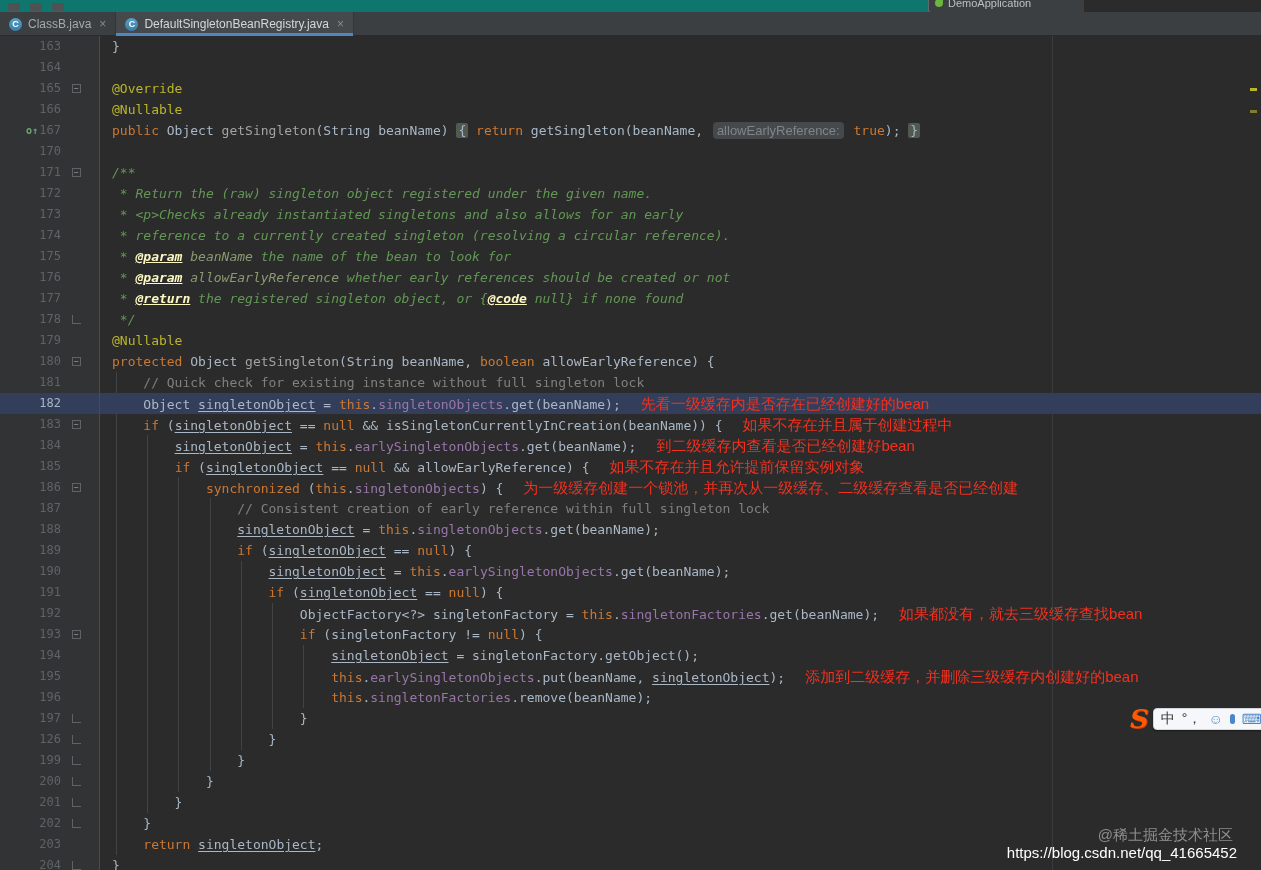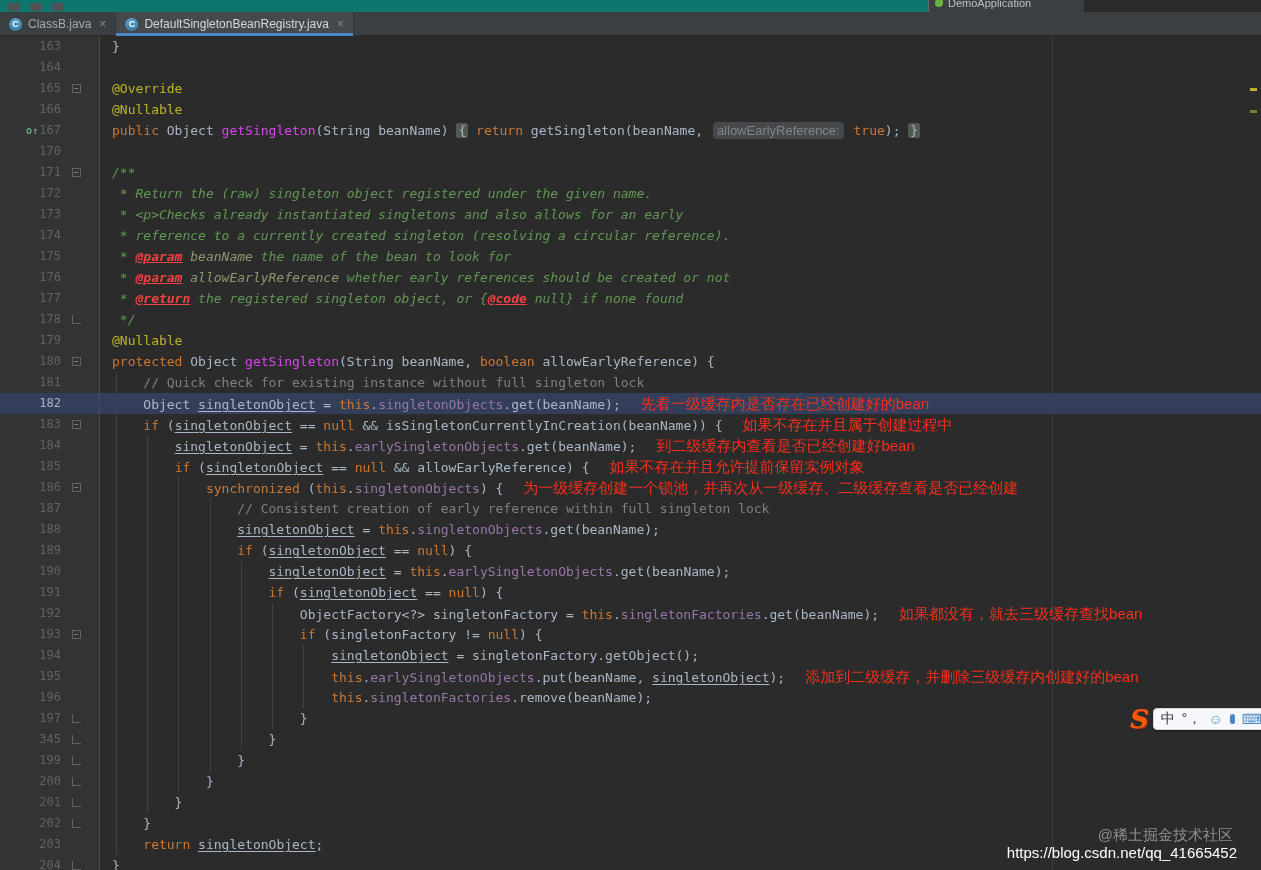--- a/index.html
+++ b/index.html
@@ -54,25 +54,25 @@
   .fm-s { position:absolute; left:72px; top:6px; width:9px; height:9px;
           border:1px solid #606366; color:#9da0a3; font:8px/7px "DejaVu Sans Mono", monospace; text-align:center; }
   .fm-e { position:absolute; left:72px; top:6px; width:9px; height:9px;
           border-left:1px solid #606366; border-bottom:1px solid #606366; }
 
   .codeCell { flex:1; padding-left:12px; font:13px/21px "DejaVu Sans Mono", monospace;
               white-space:pre; color:#a9b7c6; }
   .tk.pln { color:#a9b7c6; }
   .tk.kw  { color:#cc7832; }
   .tk.ann { color:#bbb529; }
-  .tk.dec { color:#d946ef;text-align:center; }
+  .tk.dec { color:#a3a3a3;text-align:center; }
   .tk.fld { color:#9876aa; }
   .tk.cmt { color:#808080; }
   .tk.doc { color:#629755; font-style:italic; }
-  .tk.dtag{ color:#ef4444; font-style:italic; font-weight:bold; text-decoration:underline; }
+  .tk.dtag{ color:#fef9c3; font-style:italic; font-weight:bold; text-decoration:underline; }
   .tk.dval{ color:#8a9a70; font-style:italic; }
   .tk.var { color:#a9b7c6; text-decoration:underline; text-underline-offset:2px; }
   .tk.hint{ background:#46494b; color:#7f858b; border-radius:4px; padding:1px 4px;
             font-family:"Liberation Sans", sans-serif; font-size:13px; margin:0 2px; }
   .tk.fold{ background:#515a51; border-radius:2px; padding:0 2px; color:#a9b7c6; }
   .note { color:#f5301e; font-family:"Liberation Sans", sans-serif; font-size:15px;
           margin-left:20px; line-height:21px; }
 
   
   .wm1 { position:absolute; right:28px; top:826px; color:#8e8e8e; font-size:15px; z-index:5; }
@@ -159,21 +159,21 @@
         <div class="row"><div class="gut"><span class="num">188</span></div><div class="codeCell"><span class="tk pln">                </span><span class="tk var">singletonObject</span><span class="tk pln"> = </span><span class="tk kw">this</span><span class="tk pln">.</span><span class="tk fld">singletonObjects</span><span class="tk pln">.get(beanName);</span></div></div>
         <div class="row"><div class="gut"><span class="num">189</span></div><div class="codeCell"><span class="tk pln">                </span><span class="tk kw">if</span><span class="tk pln"> (</span><span class="tk var">singletonObject</span><span class="tk pln"> == </span><span class="tk kw">null</span><span class="tk pln">) {</span></div></div>
         <div class="row"><div class="gut"><span class="num">190</span></div><div class="codeCell"><span class="tk pln">                    </span><span class="tk var">singletonObject</span><span class="tk pln"> = </span><span class="tk kw">this</span><span class="tk pln">.</span><span class="tk fld">earlySingletonObjects</span><span class="tk pln">.get(beanName);</span></div></div>
         <div class="row"><div class="gut"><span class="num">191</span></div><div class="codeCell"><span class="tk pln">                    </span><span class="tk kw">if</span><span class="tk pln"> (</span><span class="tk var">singletonObject</span><span class="tk pln"> == </span><span class="tk kw">null</span><span class="tk pln">) {</span></div></div>
         <div class="row"><div class="gut"><span class="num">192</span></div><div class="codeCell"><span class="tk pln">                        ObjectFactory&lt;?&gt; singletonFactory = </span><span class="tk kw">this</span><span class="tk pln">.</span><span class="tk fld">singletonFactories</span><span class="tk pln">.get(beanName);</span><span class="note">如果都没有，就去三级缓存查找bean</span></div></div>
         <div class="row"><div class="gut"><span class="num">193</span><span class="fm-s">−</span></div><div class="codeCell"><span class="tk pln">                        </span><span class="tk kw">if</span><span class="tk pln"> (singletonFactory != </span><span class="tk kw">null</span><span class="tk pln">) {</span></div></div>
         <div class="row"><div class="gut"><span class="num">194</span></div><div class="codeCell"><span class="tk pln">                            </span><span class="tk var">singletonObject</span><span class="tk pln"> = singletonFactory.getObject();</span></div></div>
         <div class="row"><div class="gut"><span class="num">195</span></div><div class="codeCell"><span class="tk pln">                            </span><span class="tk kw">this</span><span class="tk pln">.</span><span class="tk fld">earlySingletonObjects</span><span class="tk pln">.put(beanName, </span><span class="tk var">singletonObject</span><span class="tk pln">);</span><span class="note">添加到二级缓存，并删除三级缓存内创建好的bean</span></div></div>
         <div class="row"><div class="gut"><span class="num">196</span></div><div class="codeCell"><span class="tk pln">                            </span><span class="tk kw">this</span><span class="tk pln">.</span><span class="tk fld">singletonFactories</span><span class="tk pln">.remove(beanName);</span></div></div>
         <div class="row"><div class="gut"><span class="num">197</span><span class="fm-e"></span></div><div class="codeCell"><span class="tk pln">                        }</span></div></div>
-        <div class="row"><div class="gut"><span class="num">345</span><span class="fm-e"></span></div><div class="codeCell"><span class="tk pln">                    }</span></div></div>
+        <div class="row"><div class="gut"><span class="num">126</span><span class="fm-e"></span></div><div class="codeCell"><span class="tk pln">                    }</span></div></div>
         <div class="row"><div class="gut"><span class="num">199</span><span class="fm-e"></span></div><div class="codeCell"><span class="tk pln">                }</span></div></div>
         <div class="row"><div class="gut"><span class="num">200</span><span class="fm-e"></span></div><div class="codeCell"><span class="tk pln">            }</span></div></div>
         <div class="row"><div class="gut"><span class="num">201</span><span class="fm-e"></span></div><div class="codeCell"><span class="tk pln">        }</span></div></div>
         <div class="row"><div class="gut"><span class="num">202</span><span class="fm-e"></span></div><div class="codeCell"><span class="tk pln">    }</span></div></div>
         <div class="row"><div class="gut"><span class="num">203</span></div><div class="codeCell"><span class="tk pln">    </span><span class="tk kw">return </span><span class="tk var">singletonObject</span><span class="tk pln">;</span></div></div>
         <div class="row"><div class="gut"><span class="num">204</span><span class="fm-e"></span></div><div class="codeCell"><span class="tk pln">}</span></div></div>
       </div>
   </div>
 
   <div class="wm1">@稀土掘金技术社区</div>

